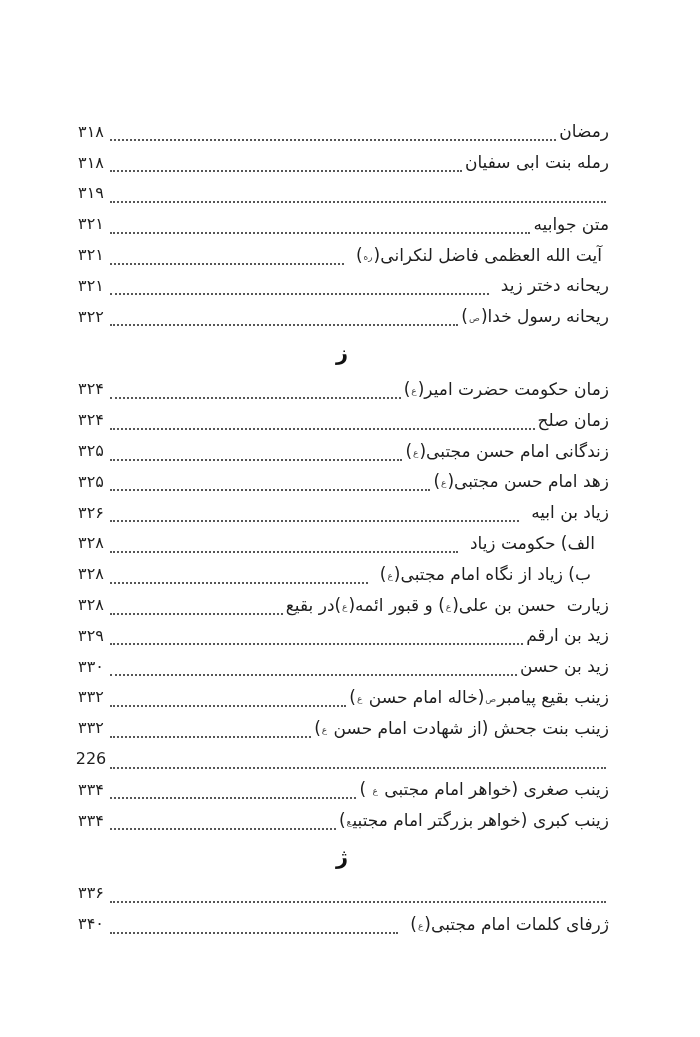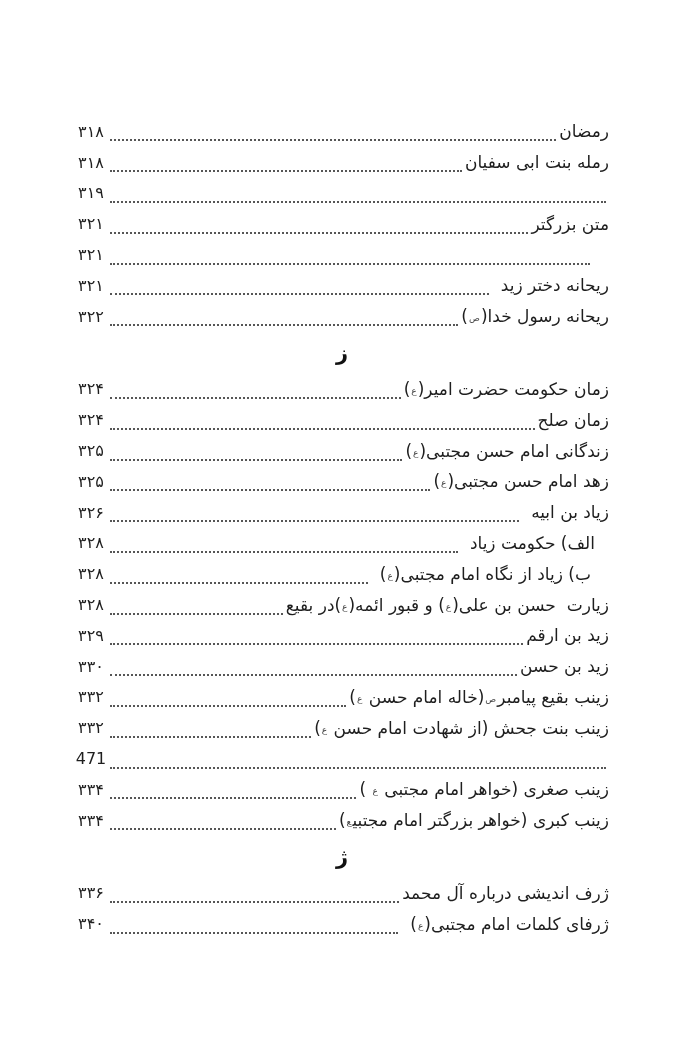--- a/index.html
+++ b/index.html
@@ -57,25 +57,26 @@
       <div class="toc-row">
         <span class="entry-title"><span>رمله بنت ابی سفیان</span></span>
         <span class="leader"></span>
         <span class="page-num">۳۱۸</span>
       </div>
       <div class="toc-row">
         <span class="leader"></span>
         <span class="page-num">۳۱۹</span>
       </div>
       <div class="toc-row">
-        <span class="entry-title"><span>متن بزرگتر</span></span>
+        <span class="entry-title"><span>متن جوابیه</span></span>
         <span class="leader"></span>
         <span class="page-num">۳۲۱</span>
       </div>
       <div class="toc-row ind1 gap">
+        <span class="entry-title"><span>آیت الله العظمی فاضل لنکرانی(</span><span class="hon">ره</span><span>)</span></span>
         <span class="leader"></span>
         <span class="page-num">۳۲۱</span>
       </div>
       <div class="toc-row gap">
         <span class="entry-title"><span>ریحانه دختر زید</span></span>
         <span class="leader"></span>
         <span class="page-num">۳۲۱</span>
       </div>
       <div class="toc-row">
         <span class="entry-title"><span>ریحانه رسول خدا(</span><span class="hon">ص</span><span>)</span></span>
@@ -138,35 +139,34 @@
         <span class="leader"></span>
         <span class="page-num">۳۳۲</span>
       </div>
       <div class="toc-row">
         <span class="entry-title"><span>زینب بنت جحش (از شهادت امام حسن </span><span class="hon">ع</span><span>)</span></span>
         <span class="leader"></span>
         <span class="page-num">۳۳۲</span>
       </div>
       <div class="toc-row">
         <span class="leader"></span>
-        <span class="page-num">471</span>
+        <span class="page-num">226</span>
       </div>
       <div class="toc-row">
         <span class="entry-title"><span>زینب صغری (خواهر امام مجتبی </span><span class="hon">ع</span><span> )</span></span>
         <span class="leader"></span>
         <span class="page-num">۳۳۴</span>
       </div>
       <div class="toc-row">
         <span class="entry-title"><span>زینب کبری (خواهر بزرگتر امام مجتبی</span><span class="hon">ع</span><span>)</span></span>
         <span class="leader"></span>
         <span class="page-num">۳۳۴</span>
       </div>
       <div class="section-header">ژ</div>
       <div class="toc-row">
-        <span class="entry-title"><span>ژرف اندیشی درباره آل محمد</span></span>
         <span class="leader"></span>
         <span class="page-num">۳۳۶</span>
       </div>
       <div class="toc-row gap">
         <span class="entry-title"><span>ژرفای کلمات امام مجتبی(</span><span class="hon">ع</span><span>)</span></span>
         <span class="leader"></span>
         <span class="page-num">۳۴۰</span>
       </div>
     </div>
 </div>

